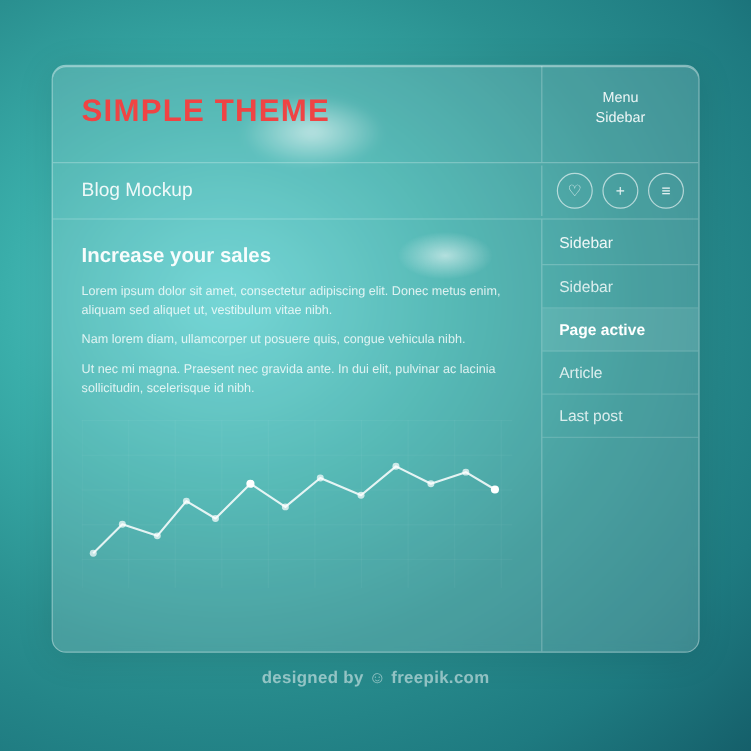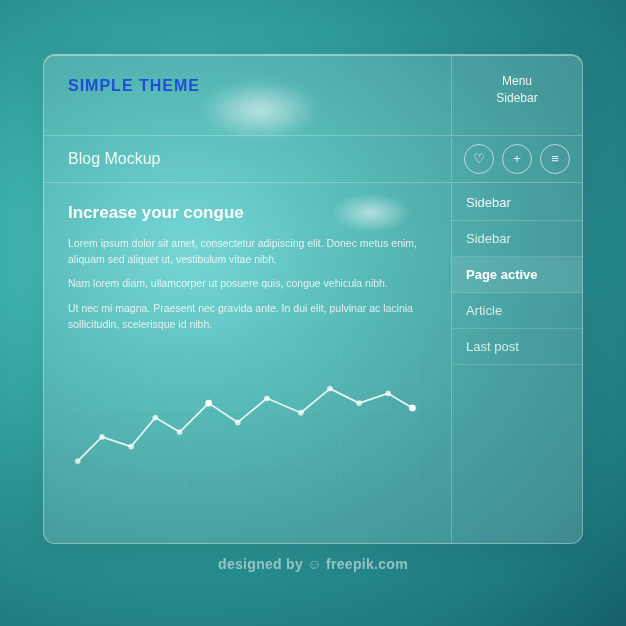--- a/index.html
+++ b/index.html
@@ -58,22 +58,22 @@
       border-bottom: 1px solid rgba(255,255,255,0.25);
     }
 
     .header-title {
       flex: 1;
       padding: 22px 24px 18px;
       border-right: 1px solid rgba(255,255,255,0.25);
     }
 
     .header-title h1 {
-      color: #1d4ed8;
-      font-size: 16px;
+      color: #ef4444;
+      font-size: 26px;
       font-weight: 700;
       letter-spacing: 1px;
       text-transform: uppercase;
     }
 
     .header-menu {
       width: 130px;
       padding: 18px 16px;
       display: flex;
       flex-direction: column;
@@ -251,21 +251,21 @@
           <span>+</span>
         </div>
         <div class="nav-icon-btn">
           <span>≡</span>
         </div>
       </div>
     </div>
 
     <div class="content-row">
       <div class="main-content">
-        <h2>Increase your congue</h2>
+        <h2>Increase your sales</h2>
         <p>Lorem ipsum dolor sit amet, consectetur adipiscing elit. Donec metus enim, aliquam sed aliquet ut, vestibulum vitae nibh.</p>
         <p>Nam lorem diam, ullamcorper ut posuere quis, congue vehicula nibh.</p>
         <p>Ut nec mi magna. Praesent nec gravida ante. In dui elit, pulvinar ac lacinia sollicitudin, scelerisque id nibh.</p>
         <div class="chart-area">
           <svg class="chart-svg" viewBox="0 0 370 145" preserveAspectRatio="none">
 
             <defs>
               <pattern id="grid" width="40" height="30" patternUnits="userSpaceOnUse">
                 <path d="M 40 0 L 0 0 0 30" fill="none" stroke="rgba(255,255,255,0.12)" stroke-width="0.5"></path>
               </pattern>

